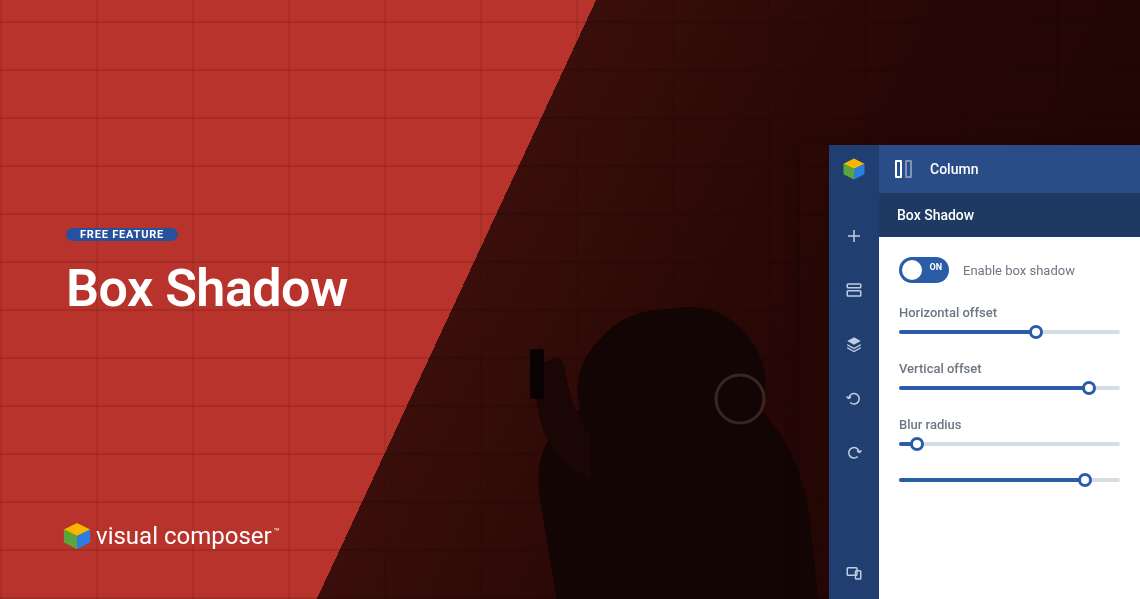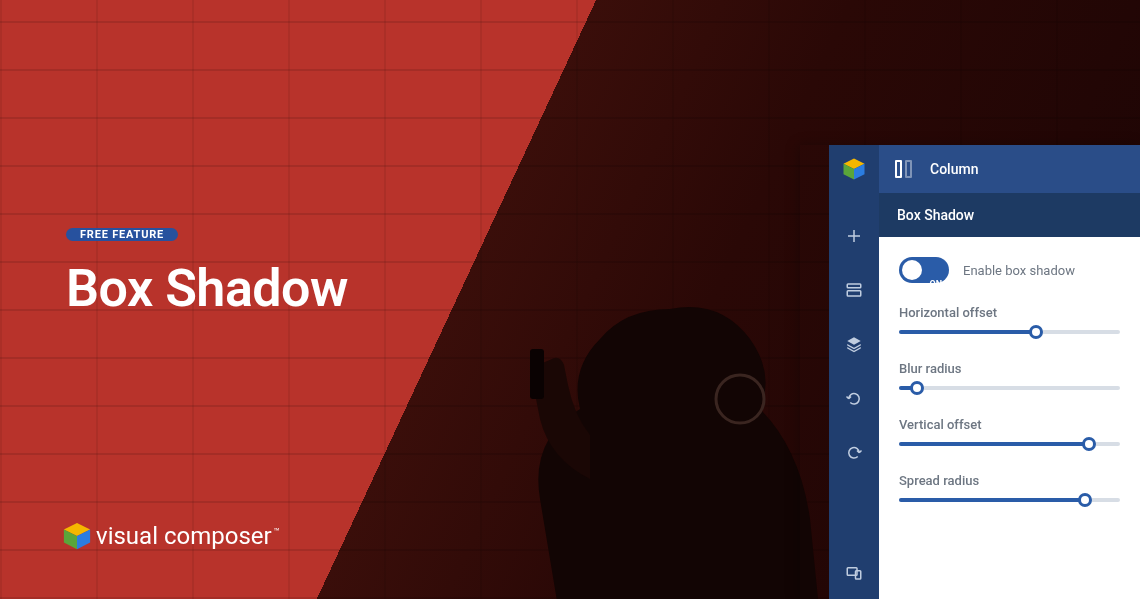--- a/index.html
+++ b/index.html
@@ -201,21 +201,21 @@
   top: 3px;
   width: 20px;
   height: 20px;
   background: #fff;
   border-radius: 50%;
 }
 
 .toggle-label-on {
   position: absolute;
   right: 7px;
-  top: 22px;
+  top: 5px;
   color: #fff;
   font-size: 9px;
   font-weight: 700;
 }
 
 .toggle-text {
   color: #6d7682;
   font-size: 13px;
 }
 
@@ -363,39 +363,38 @@
         <div class="slider-group">
           <div class="slider-label">Horizontal offset</div>
           <div class="slider">
             <div class="slider-track"></div>
             <div class="slider-fill" style="width:62%"></div>
             <div class="slider-thumb" style="left:62%"></div>
           </div>
         </div>
 
         <div class="slider-group">
+          <div class="slider-label">Vertical offset</div>
+          <div class="slider">
+            <div class="slider-track"></div>
+            <div class="slider-fill" style="width:86%"></div>
+            <div class="slider-thumb" style="left:86%"></div>
+          </div>
+        </div>
+
+        <div class="slider-group">
           <div class="slider-label">Blur radius</div>
           <div class="slider">
             <div class="slider-track"></div>
             <div class="slider-fill" style="width:8%"></div>
             <div class="slider-thumb" style="left:8%"></div>
           </div>
         </div>
 
         <div class="slider-group">
-          <div class="slider-label">Vertical offset</div>
-          <div class="slider">
-            <div class="slider-track"></div>
-            <div class="slider-fill" style="width:86%"></div>
-            <div class="slider-thumb" style="left:86%"></div>
-          </div>
-        </div>
-
-        <div class="slider-group">
-          <div class="slider-label">Spread radius</div>
           <div class="slider">
             <div class="slider-track"></div>
             <div class="slider-fill" style="width:84%"></div>
             <div class="slider-thumb" style="left:84%"></div>
           </div>
         </div>
       </div>
     </div>
   </div>
 </div>

